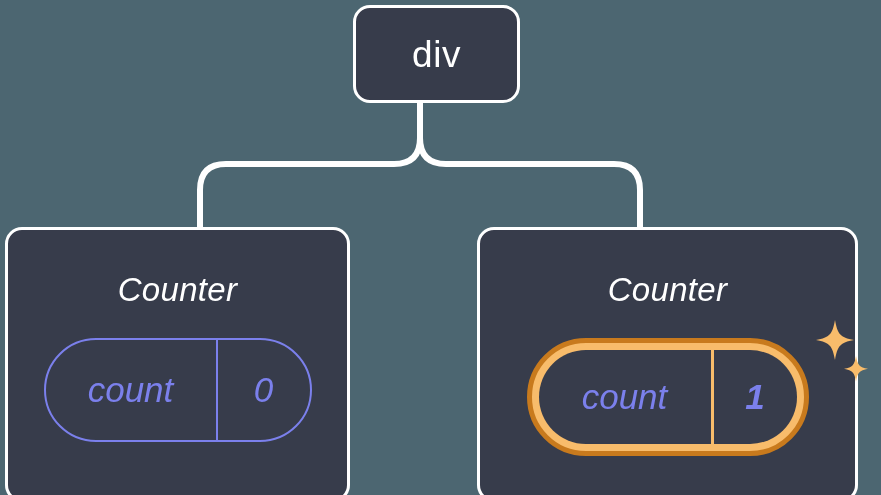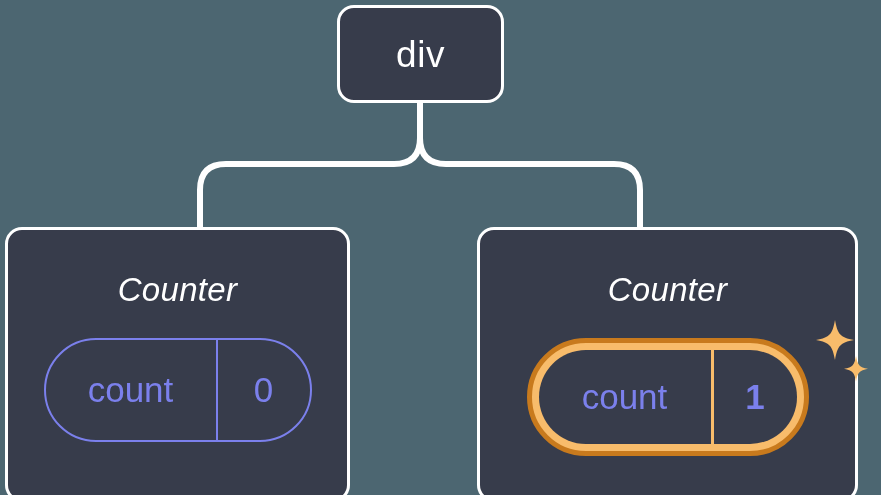--- a/index.html
+++ b/index.html
@@ -36,21 +36,21 @@
     background: #373C4B;
     border: 3px solid #FFFFFF;
     border-radius: 17px;
     display: flex;
     flex-direction: column;
     align-items: center;
   }
 
   
   #node-div {
-    left: 337px;
+    left: 353px;
     top: 5px;
     width: 167px;
     height: 98px;
     justify-content: center;
   }
   #node-div .node-title {
     font-size: 37px;
     color: #FFFFFF;
     letter-spacing: 0.5px;
     line-height: 1;
@@ -72,20 +72,21 @@
     letter-spacing: 0.3px;
     font-style: italic;
   }
 
   
   .pill-wrap {
     position: relative;
     margin-top: 32px;
     display: flex;
     align-items: flex-start;
+    font-style: italic;
   }
 
   .pill {
     box-sizing: border-box;
     display: flex;
     align-items: stretch;
     border-radius: 999px;
     overflow: hidden;
   }
 

